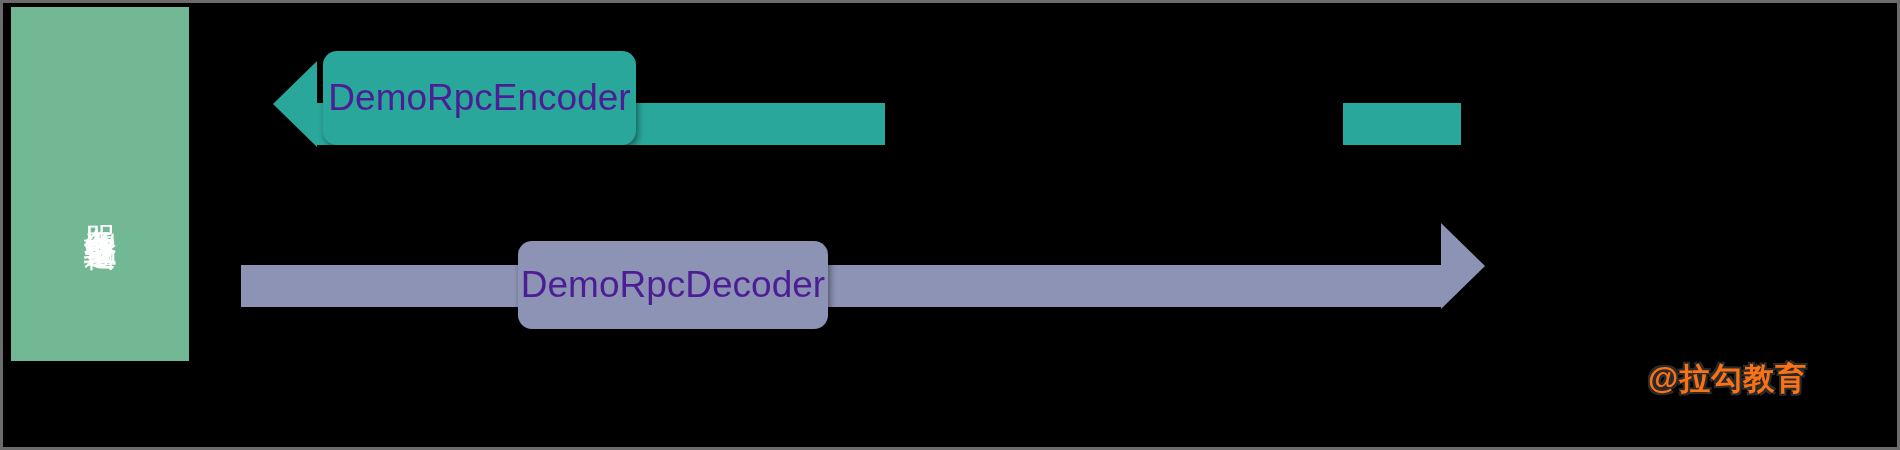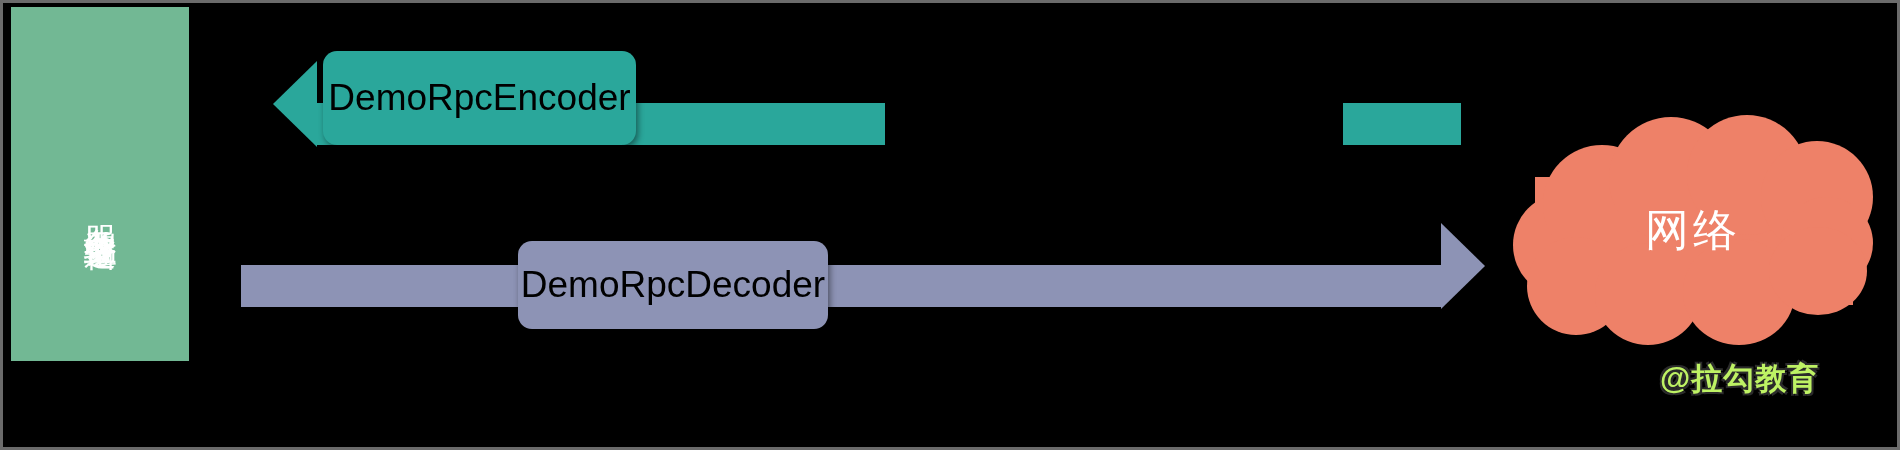--- a/index.html
+++ b/index.html
@@ -76,21 +76,21 @@
   
   .purple-shaft { background: #8d93b5; }
   .purple-head-right { border-left: 44px solid #8d93b5; }
 
   
   .node-box {
     position: absolute;
     display: flex;
     align-items: center;
     justify-content: center;
-    color: #000000;
+    color: #4c1d95;
     font-size: 37px;
     border-radius: 14px;
     box-shadow: 2px 3px 6px rgba(0,0,0,0.45);
     white-space: nowrap;
   }
   .node-teal { background: #2aa79b; }
   .node-purple { background: #8d93b5; }
 
   
   .cloud {
@@ -122,31 +122,30 @@
     font-size: 44px;
     letter-spacing: 4px;
     z-index: 5;
   }
 
   
   .watermark {
     position: absolute;
     left: 1645px;
     top: 355px;
-    color: #bef264;
+    color: #f97316;
     font-size: 31px;
     font-weight: bold;
     letter-spacing: 1px;
     text-shadow:
       -2px -2px 0 #2b2b2b,  2px -2px 0 #2b2b2b,
       -2px  2px 0 #2b2b2b,  2px  2px 0 #2b2b2b,
        0px  3px 4px rgba(0,0,0,0.7);
     z-index: 9;
     white-space: nowrap;
-    margin-left: 12px;
   }
 </style>
 </head>
 <body>
 
 <div id="canvas">
 
   <div class="server-panel">
     <div class="server-panel-label">服务端业务逻辑</div>
   </div>
@@ -165,31 +164,16 @@
 
 
   <div class="arrow-shaft purple-shaft" style="left:238px; top:262px; width:400px;"></div>
   <div class="arrow-shaft purple-shaft" style="left:812px; top:262px; width:626px;"></div>
   <div class="arrow-head-right purple-head-right" style="left:1438px; top:220px;"></div>
 
   <div class="node-box node-purple" style="left:515px; top:238px; width:310px; height:88px;">
     <span>DemoRpcDecoder</span>
   </div>
 
-  <div class="cloud">
-    <div class="body" style="left:22px; top:62px; width:318px; height:128px;"></div>
-    <div class="puff" style="left:0px;   top:78px;  width:104px; height:104px;"></div>
-    <div class="puff" style="left:30px;  top:30px;  width:118px; height:118px;"></div>
-    <div class="puff" style="left:96px;  top:2px;   width:124px; height:124px;"></div>
-    <div class="puff" style="left:174px; top:0px;   width:120px; height:120px;"></div>
-    <div class="puff" style="left:248px; top:26px;  width:112px; height:112px;"></div>
-    <div class="puff" style="left:268px; top:82px;  width:92px;  height:92px;"></div>
-    <div class="puff" style="left:14px;  top:122px; width:98px;  height:98px;"></div>
-    <div class="puff" style="left:82px;  top:128px; width:106px; height:102px;"></div>
-    <div class="puff" style="left:170px; top:124px; width:112px; height:106px;"></div>
-    <div class="puff" style="left:256px; top:112px; width:98px;  height:88px;"></div>
-
-    <div class="cloud-label">网络</div>
-  </div>
 
   <div class="watermark">@拉勾教育</div>
 
 </div>
 
 </body></html>

